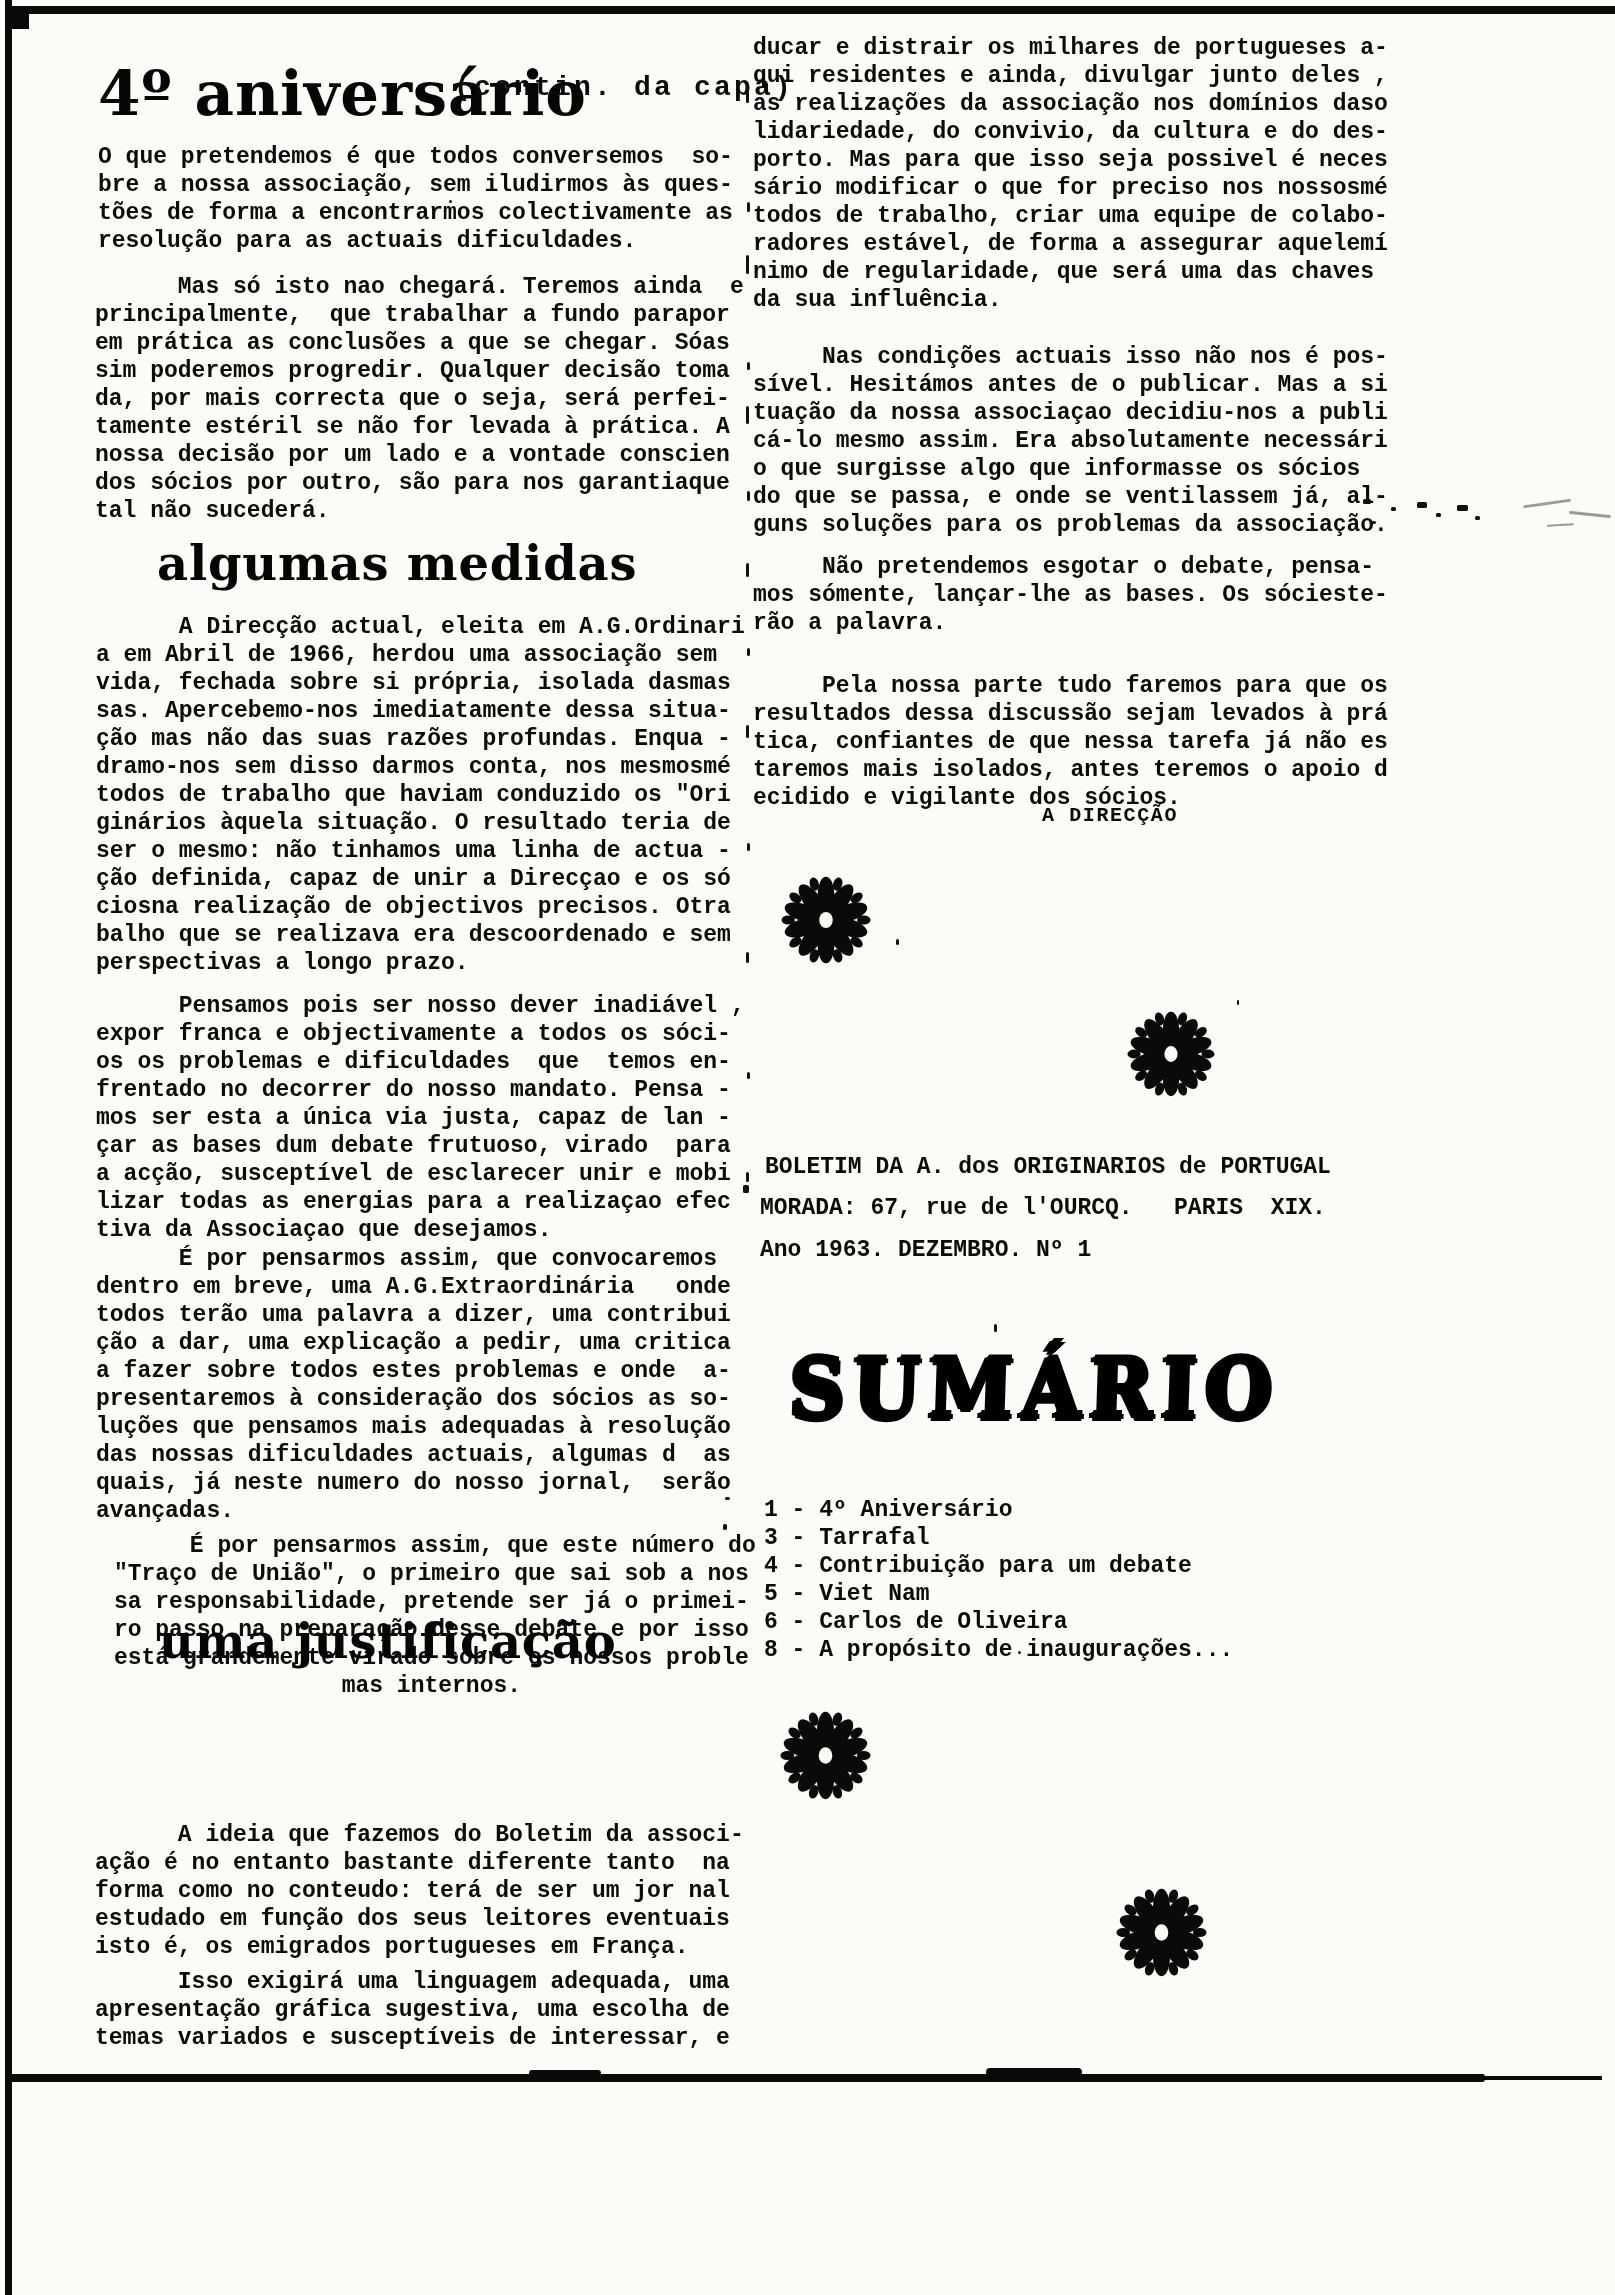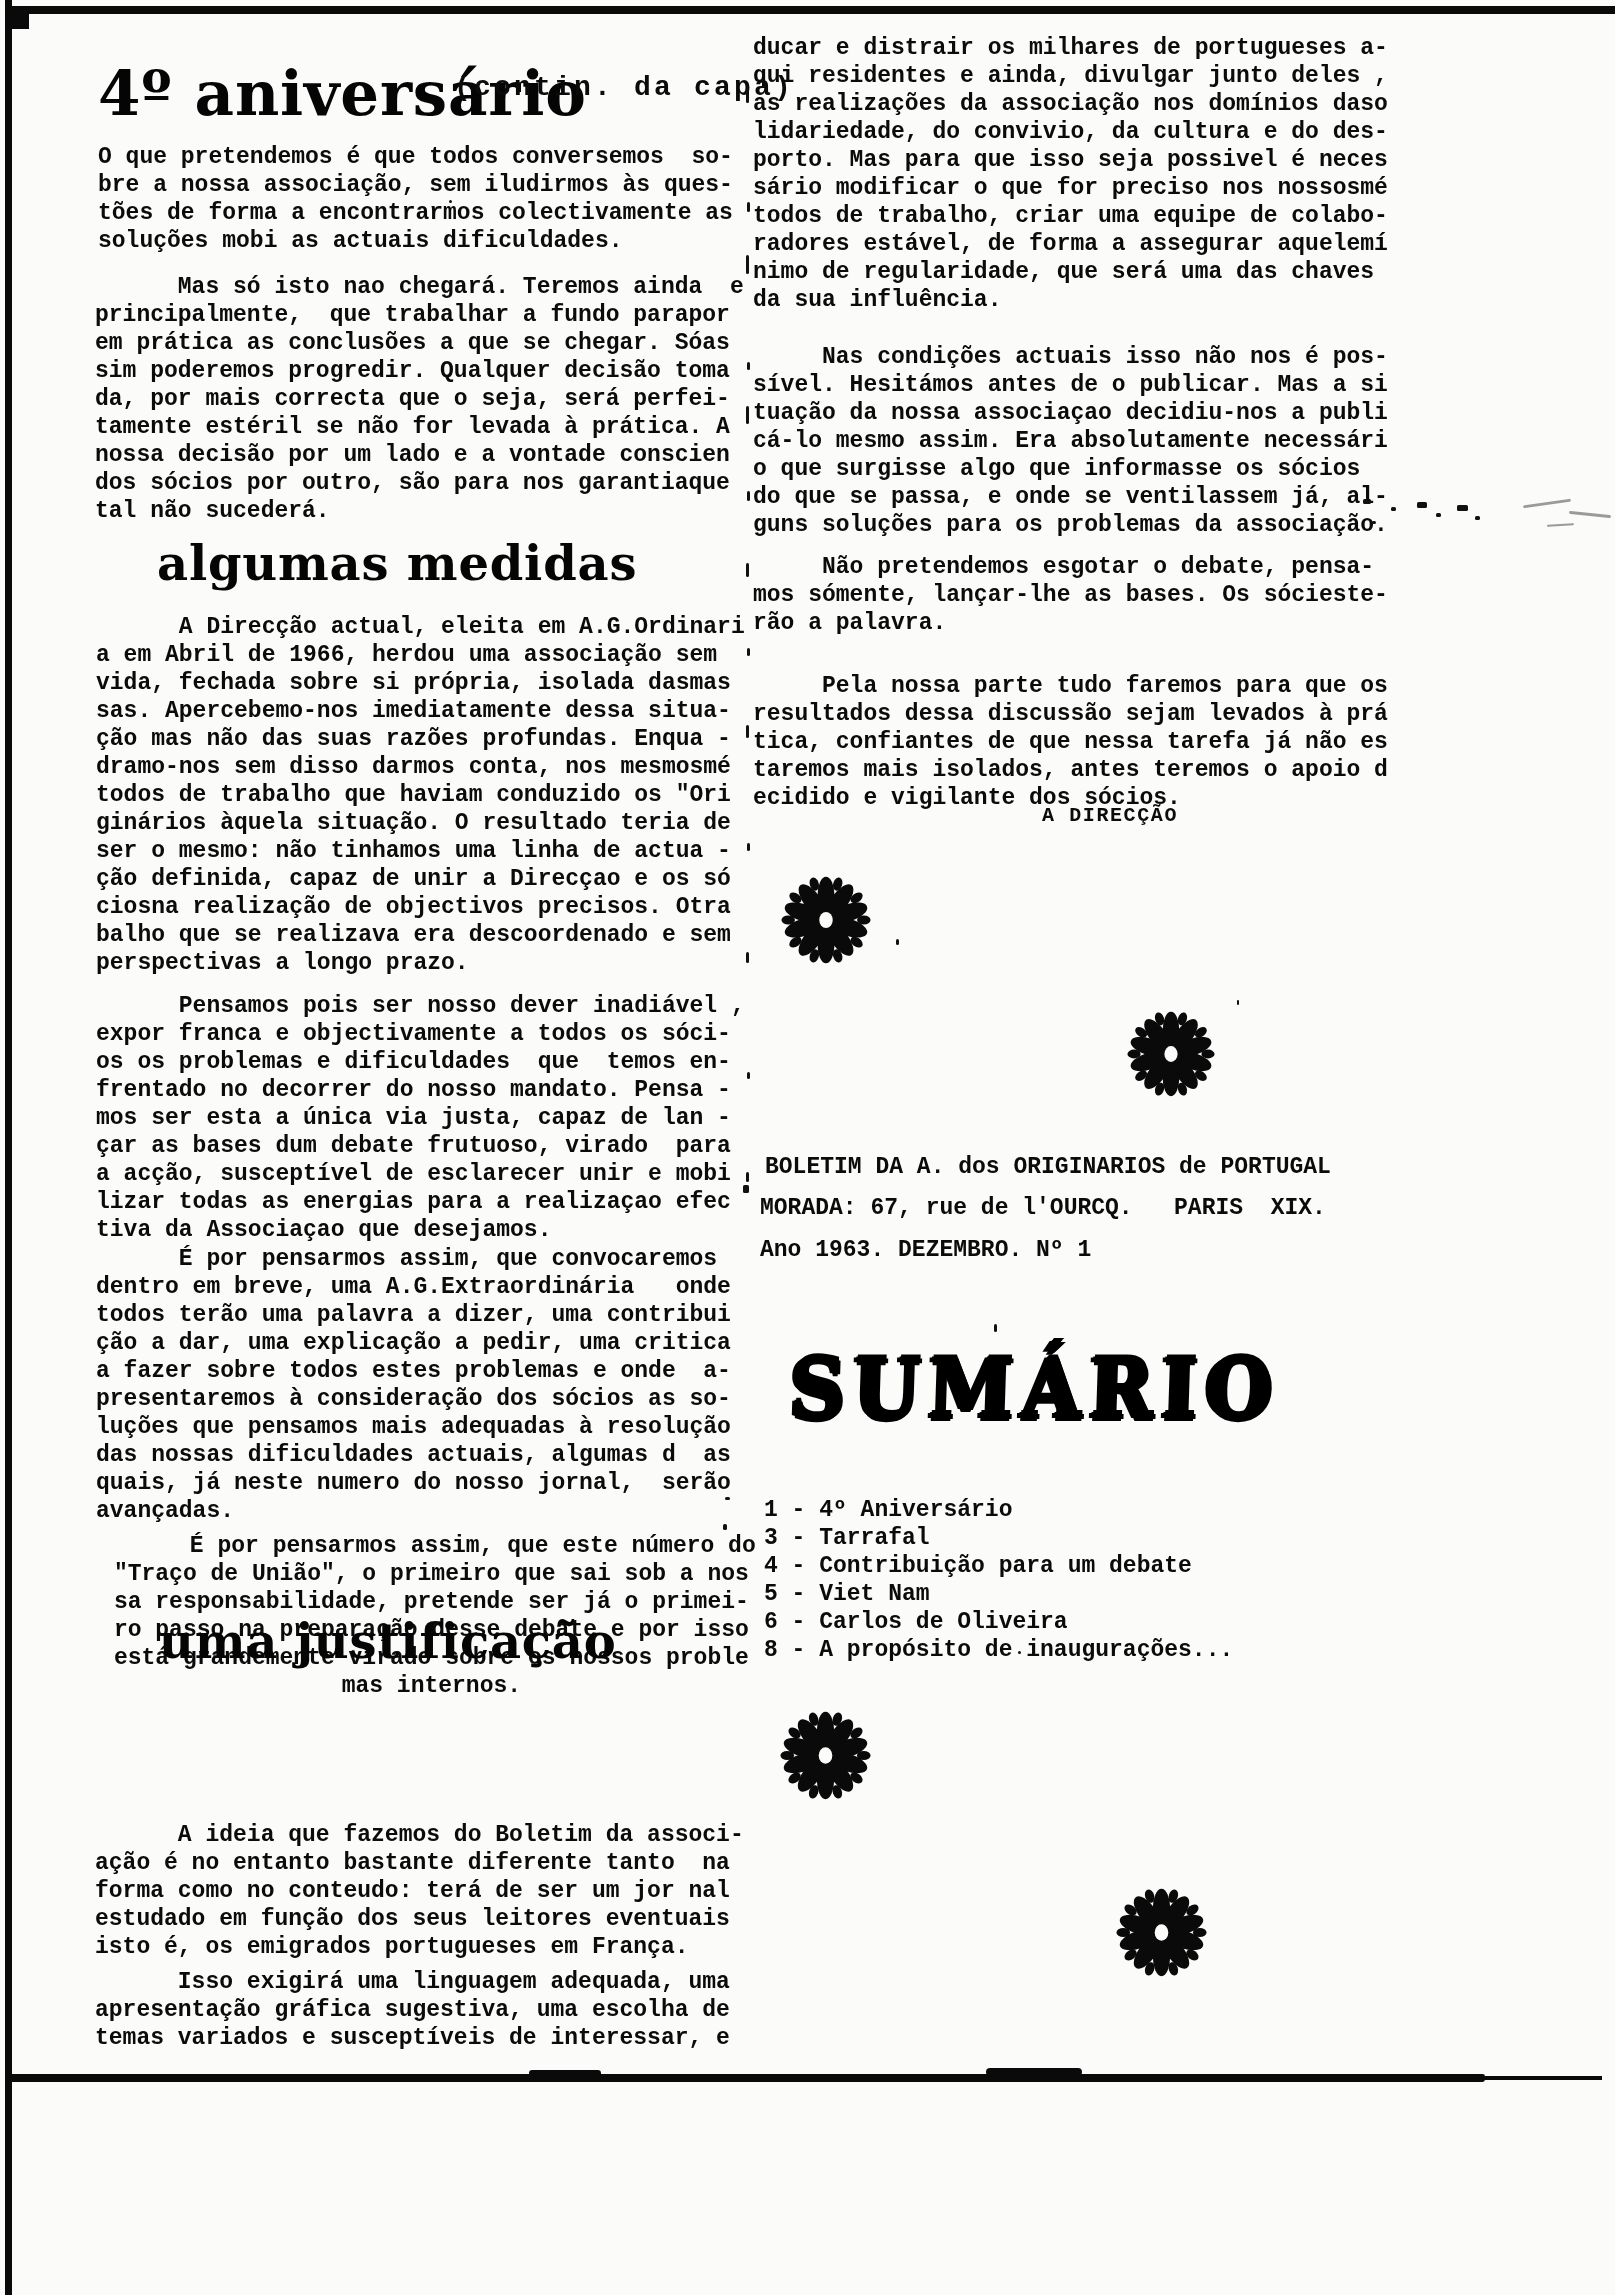--- a/index.html
+++ b/index.html
@@ -44,21 +44,21 @@
 <div class="abs border-bar" style="left:1475px;top:2076px;width:127px;height:4px;"></div>
 <div class="abs border-bar" style="left:529px;top:2070px;width:72px;height:7.2px;border-radius:3.2px;"></div>
 <div class="abs border-bar" style="left:986px;top:2068px;width:96px;height:8px;border-radius:4px;"></div>
 
 <div class="abs headline h1" style="left:98px;top:58px;">4º aniversário</div>
 <div class="abs mono cap-note" style="left:454px;top:74px;">(contin. da capa)</div>
 
 <div class="abs mono" style="left:98px;top:143px;">O que pretendemos é que todos conversemos  so-
 bre a nossa associação, sem iludirmos às ques-
 tões de forma a encontrarmos colectivamente as
-soluções mobi as actuais dificuldades.</div>
+resolução para as actuais dificuldades.</div>
 
 <div class="abs mono" style="left:95px;top:273px;">      Mas só isto nao chegará. Teremos ainda  e
 principalmente,  que trabalhar a fundo parapor
 em prática as conclusões a que se chegar. Sóas
 sim poderemos progredir. Qualquer decisão toma
 da, por mais correcta que o seja, será perfei-
 tamente estéril se não for levada à prática. A
 nossa decisão por um lado e a vontade conscien
 dos sócios por outro, são para nos garantiaque
 tal não sucederá.</div>

